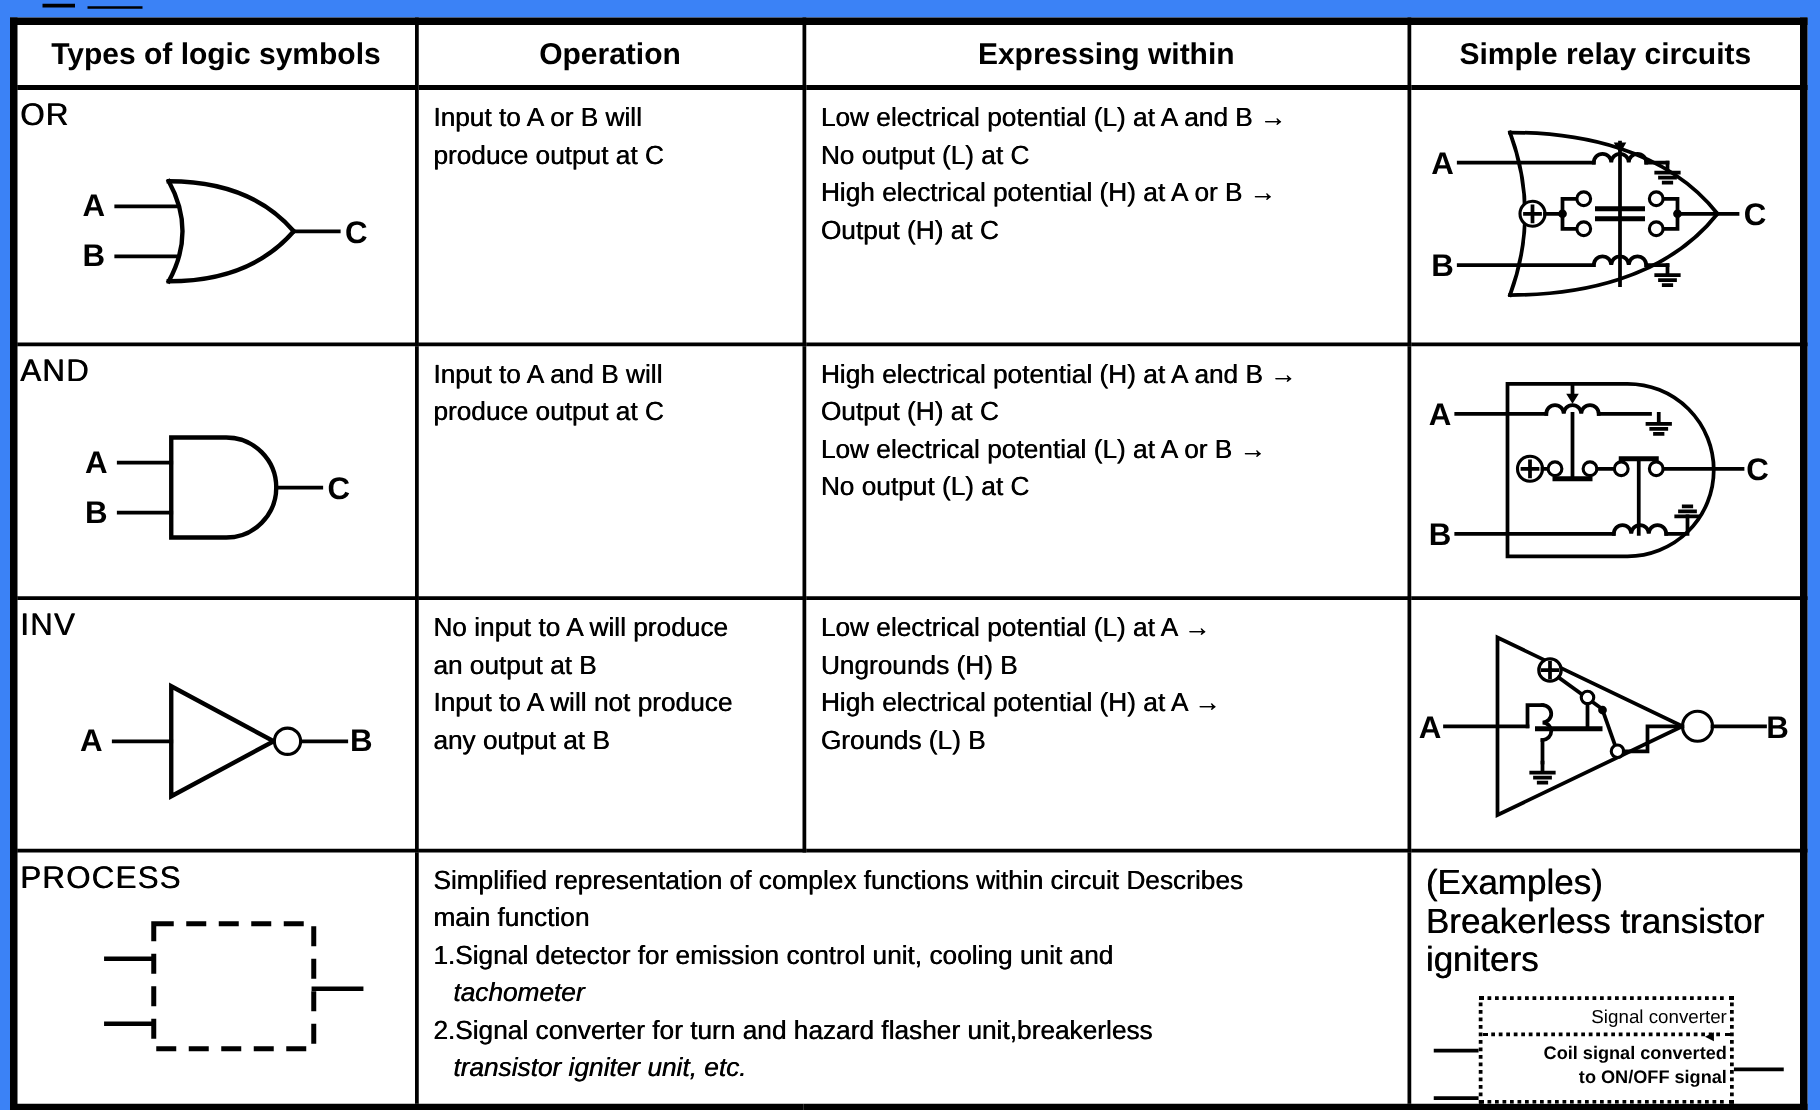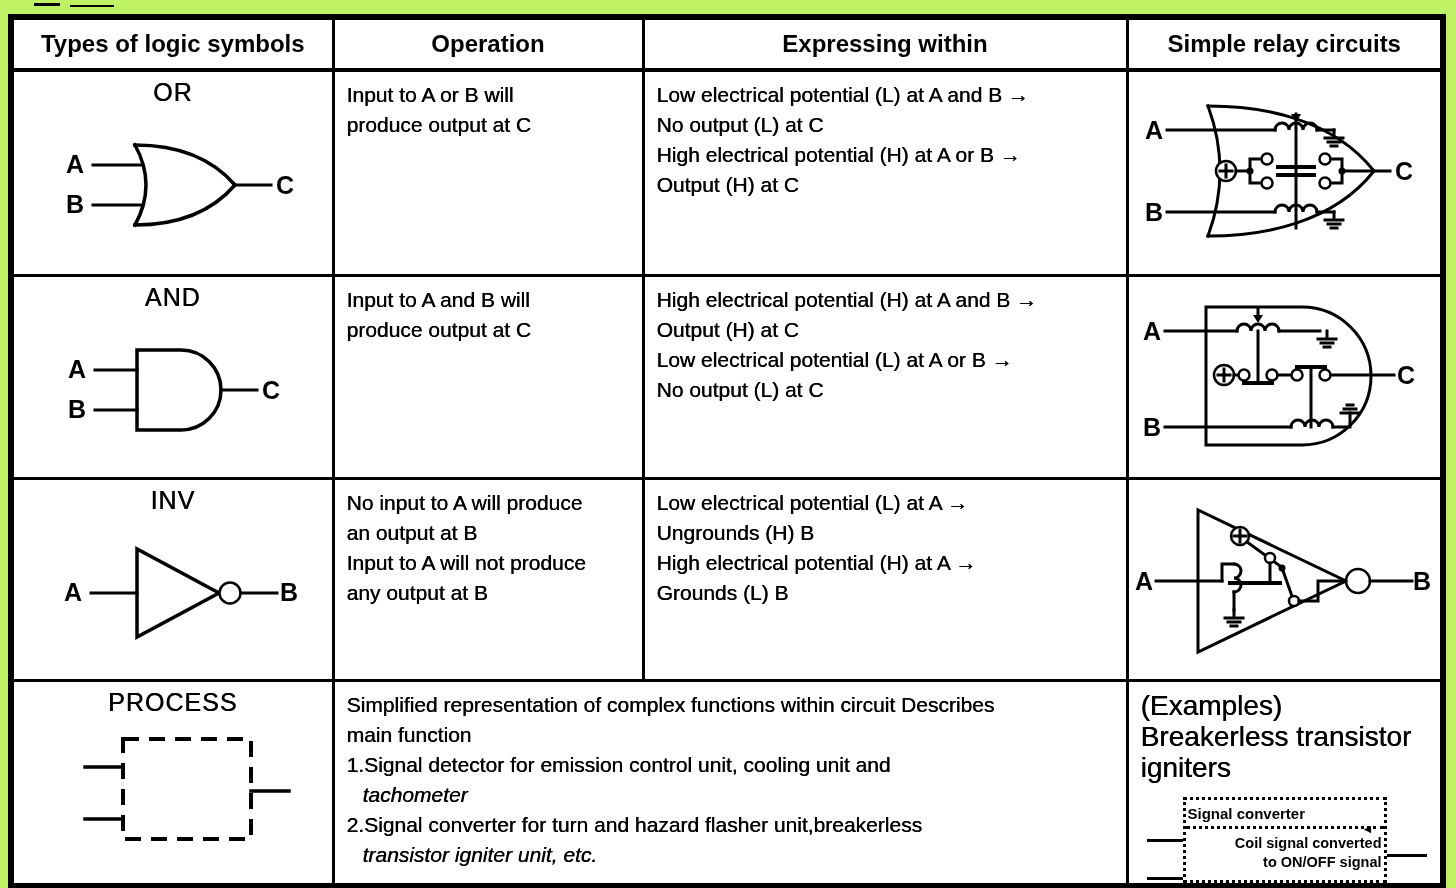--- a/index.html
+++ b/index.html
@@ -1,43 +1,43 @@
 <!DOCTYPE html>
 <html><head>
 <meta charset="utf-8">
 <title>Logic Symbols Table</title>
 <style>
   html,body{margin:0;padding:0;background:#fff;}
-  .sheet{position:relative;width:1456px;height:888px;background:#bef264;overflow:hidden;
+  .sheet{position:relative;width:1456px;height:888px;background:#3b82f6;overflow:hidden;
          font-family:"Liberation Sans","DejaVu Sans",sans-serif;color:#000;}
   .speck{position:absolute;background:#000;}
 
   table.logic{position:absolute;left:8px;top:14px;width:1432px;height:862px;
               border-collapse:collapse;table-layout:fixed;border:6px solid #000;background:#fff;}
   th,td{border:3px solid #000;vertical-align:top;overflow:hidden;}
   thead th{height:44px;font-size:24px;font-weight:bold;text-align:center;vertical-align:middle;padding:2px 2px;}
   thead th{border-bottom:4px solid #000;}
 
-  td.sym-cell{text-align:center;padding:6px 2px 0 2px;}
+  td.sym-cell{text-align:left;padding:6px 2px 0 2px;}
   .sym-label{font-size:25px;font-weight:400;letter-spacing:1px;text-shadow:0.5px 0 0 #000;}
   .gate-svg{display:block;margin:8px auto 0 auto;}
 
   td.txt-cell{padding:8px 8px 0 12px;}
   .ln{font-size:21px;line-height:30px;white-space:nowrap;text-shadow:0.4px 0 0 #000;}
   .ln.indent{padding-left:16px;font-style:italic;}
 
   td.relay-cell{padding:0;text-align:center;}
   .relay-svg{display:block;margin:0 auto;}
 
   td.examples-cell{padding:8px 6px 0 12px;text-align:left;}
   .ex-line{font-size:28px;line-height:31px;text-shadow:0.4px 0 0 #000;white-space:nowrap;}
 
   .sigbox-wrap{position:relative;margin:14px 0 0 42px;width:204px;}
   .sigbox{position:relative;border:3px dotted #000;background:#fff;}
-  .sigbox-title{font-size:15px;font-weight:bold;text-align:left;padding:5px 2px 4px 2px;
+  .sigbox-title{font-size:15px;font-weight:normal;text-align:right;padding:5px 2px 4px 2px;
                 border-bottom:3px dotted #000;}
   .arrow-left{position:absolute;top:23px;right:10px;font-size:12px;line-height:1;}
   .sigbox-body{font-size:14.5px;font-weight:bold;text-align:right;padding:5px 2px 8px 2px;line-height:19px;}
   .stub{position:absolute;height:3px;background:#000;}
   .stub-l1{left:-36px;top:42px;width:36px;}
   .stub-l2{left:-36px;top:80px;width:36px;}
   .stub-r1{right:-40px;top:57px;width:40px;}
   .stub-r2{right:-40px;top:86px;width:40px;}
 
   svg .wire{stroke:#000;stroke-width:3;fill:none;stroke-linecap:square;}

